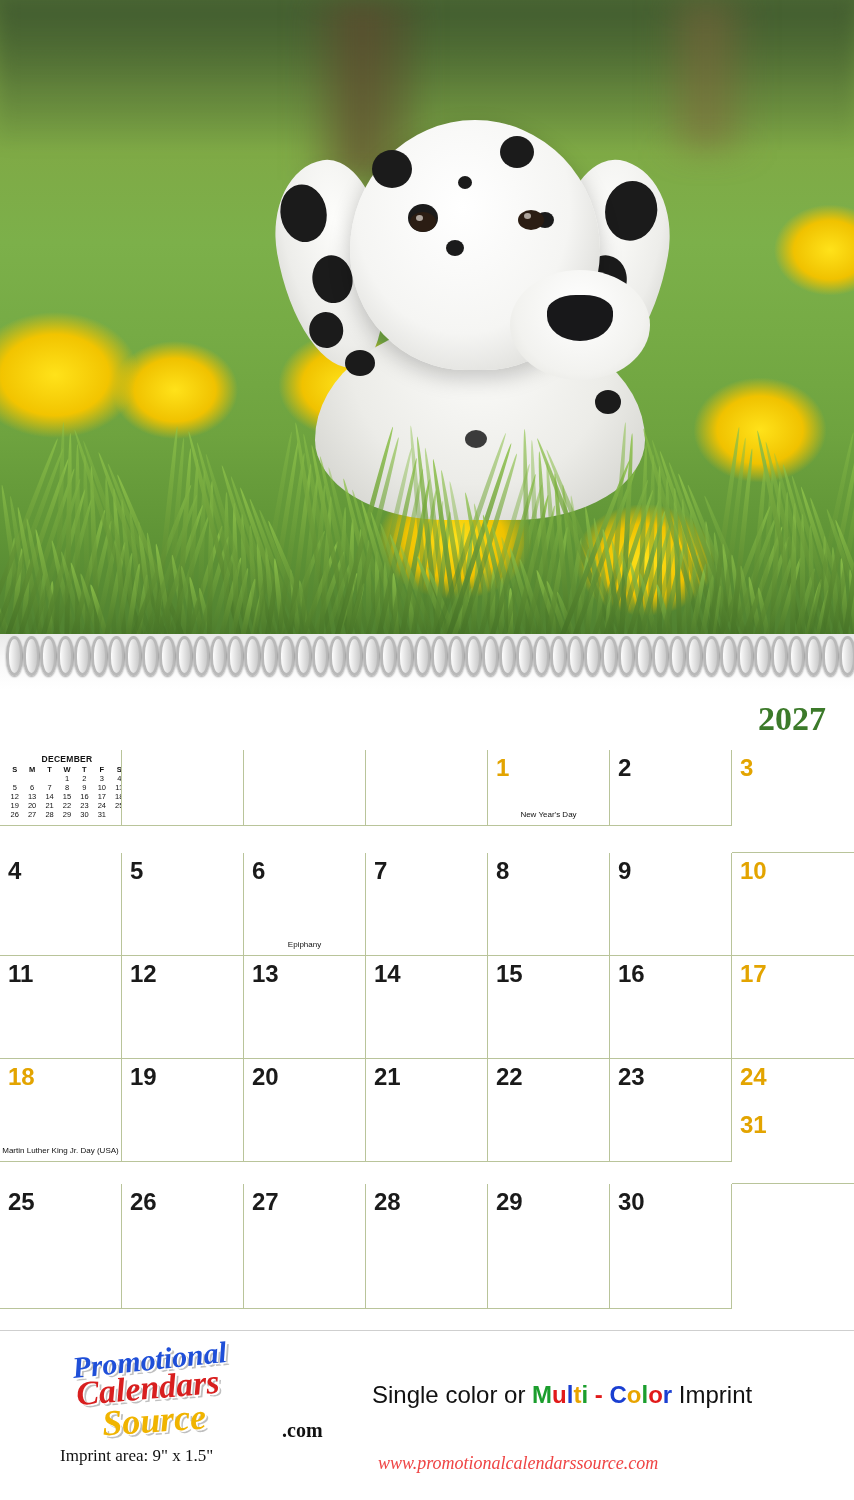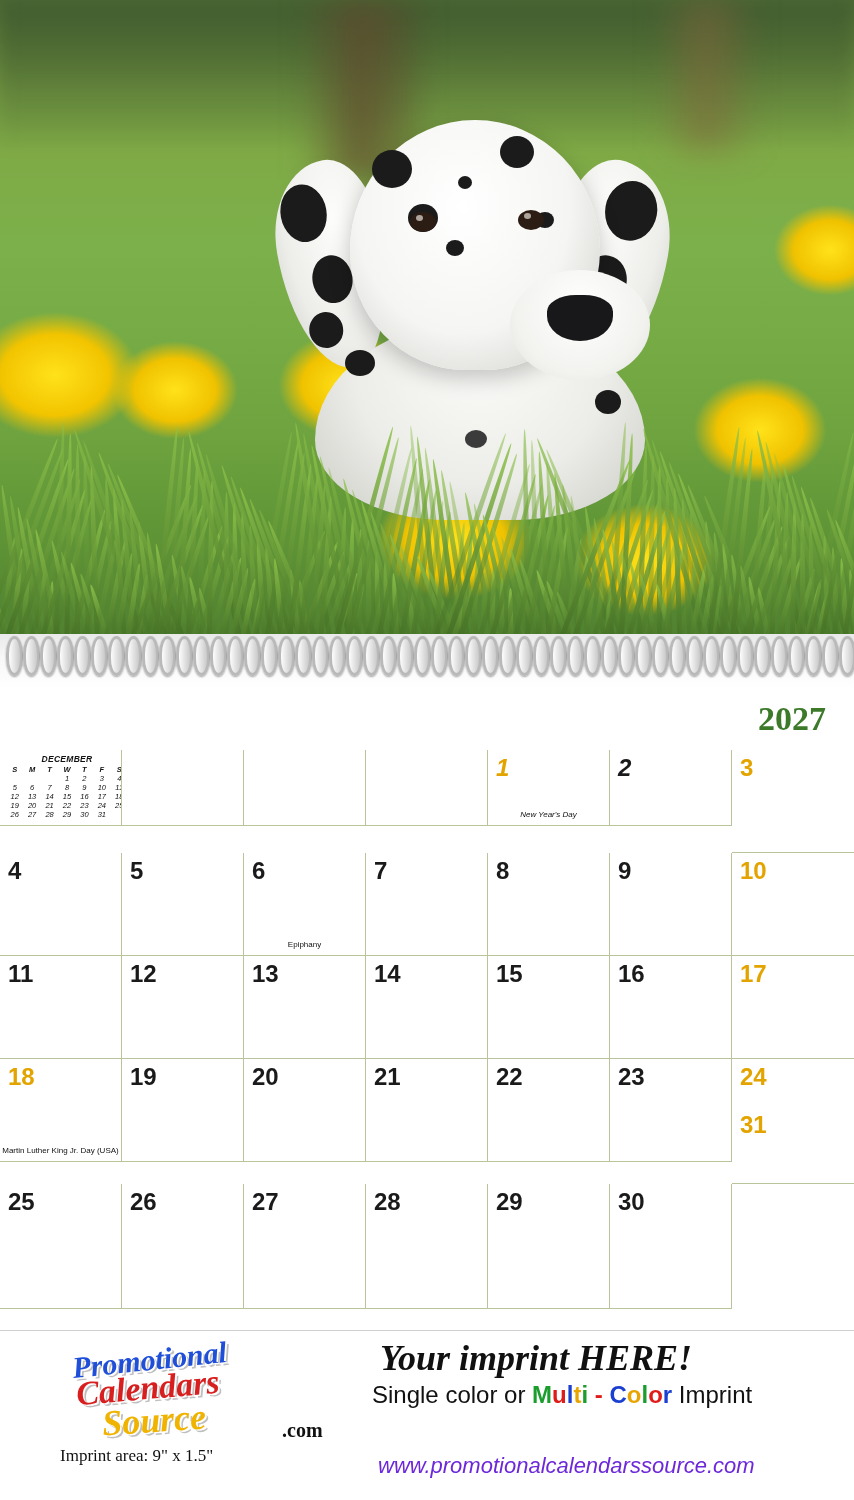--- a/index.html
+++ b/index.html
@@ -130,21 +130,21 @@
   .cell:nth-child(7n){border-right:none;}
   .dnum{
     position:absolute;left:8px;top:4px;font-size:24px;font-weight:bold;color:#1a1a1a;
     font-family:"Liberation Sans", sans-serif;
   }
   .cell.sun .dnum, .cell.holiday .dnum{color:#e3a400;}
   .ev{
     position:absolute;left:0;right:0;bottom:6px;text-align:center;
     font-size:8px;color:#111;font-family:"Liberation Sans", sans-serif;
   }
-  .cell.short{height:76px;font-style:italic;}
+  .cell.short{height:76px;}
   .cell.tall{height:125px;}
 
   
   .mini{position:absolute;left:6px;top:4px;width:122px;}
   .mini h4{
     margin:0 0 1px 0;text-align:center;font-size:8.5px;font-weight:bold;color:#111;
     letter-spacing:.3px;font-family:"Liberation Sans", sans-serif;
   }
   .mini table{border-collapse:collapse;width:100%;}
   .mini td{
@@ -195,22 +195,22 @@
   .imp2 .multi{font-weight:bold;}
   .imp2 .m1{color:#1c9e2e;}
   .imp2 .m2{color:#e11a1a;}
   .imp2 .m3{color:#1a3fd1;}
   .imp2 .m4{color:#e8a400;}
   .phone{
     position:absolute;left:498px;top:84px;font-family:"Liberation Serif", serif;font-weight:bold;
     font-size:30px;color:#e11a1a;
   }
   .url{
-    position:absolute;left:378px;top:122px;font-family:Liberation Sans, sans-serif;font-style:italic;
-    font-size:22px;color:#6d28d9;
+    position:absolute;left:378px;top:122px;font-family:Liberation Serif, serif;font-style:italic;
+    font-size:18px;color:#ef4444;
   }
 </style>
 </head>
 <body>
 
 <div class="page">
 
   <div class="photo">
     <div class="skyblur"></div>
     <div class="trunk"></div>
@@ -833,21 +833,20 @@
   </div>
 
   <div class="footer">
     <div class="logo">
       <div class="l1">Promotional</div>
       <div class="l2">Calendars</div>
       <div class="l3">Source</div>
       <div class="dot">.com</div>
     </div>
     <div class="imprint-area">Imprint area: 9" x 1.5"</div>
-    <div class="imp1">Your imprint HERE!</div>
     <div class="imp2">
       <span>Single color or</span>
       <span class="multi"><span class="m1">M</span><span class="m2">u</span><span class="m3">l</span><span class="m4">t</span><span class="m1">i</span> <span class="m2">-</span> <span class="m3">C</span><span class="m4">o</span><span class="m1">l</span><span class="m2">o</span><span class="m3">r</span></span>
       <span>Imprint</span>
     </div>
     <div class="url">www.promotionalcalendarssource.com</div>
   </div>
 
 </div>
 

